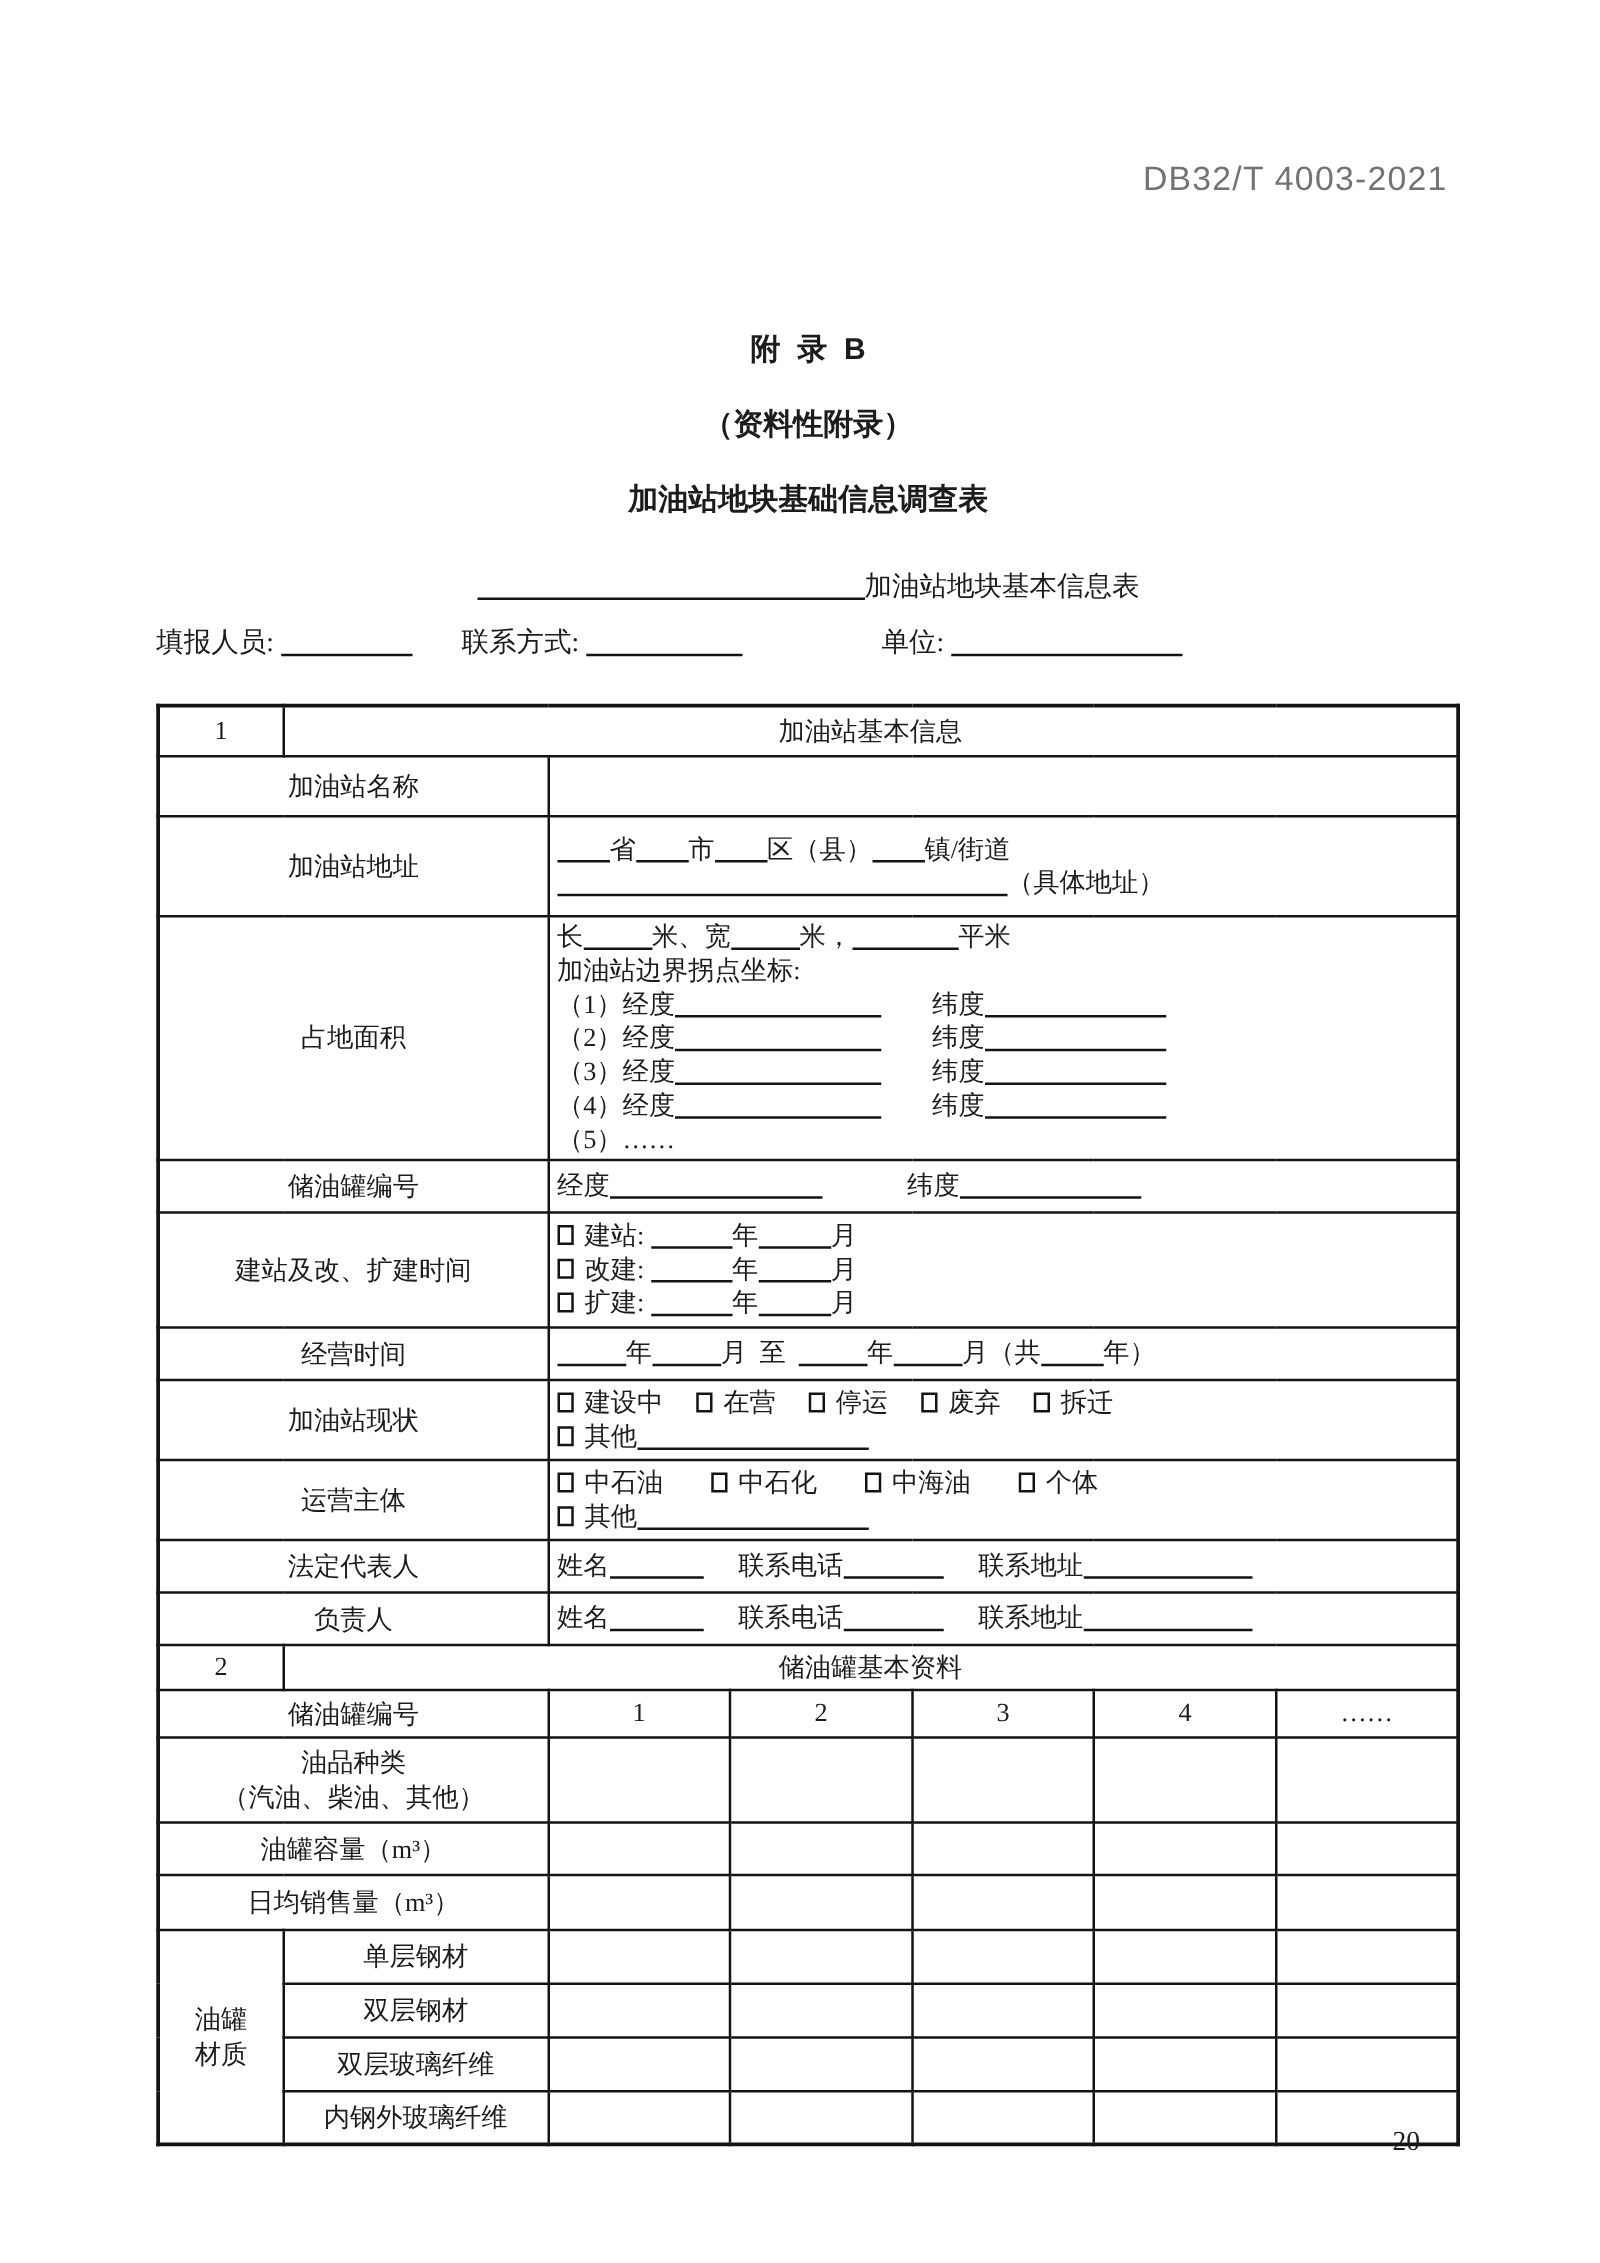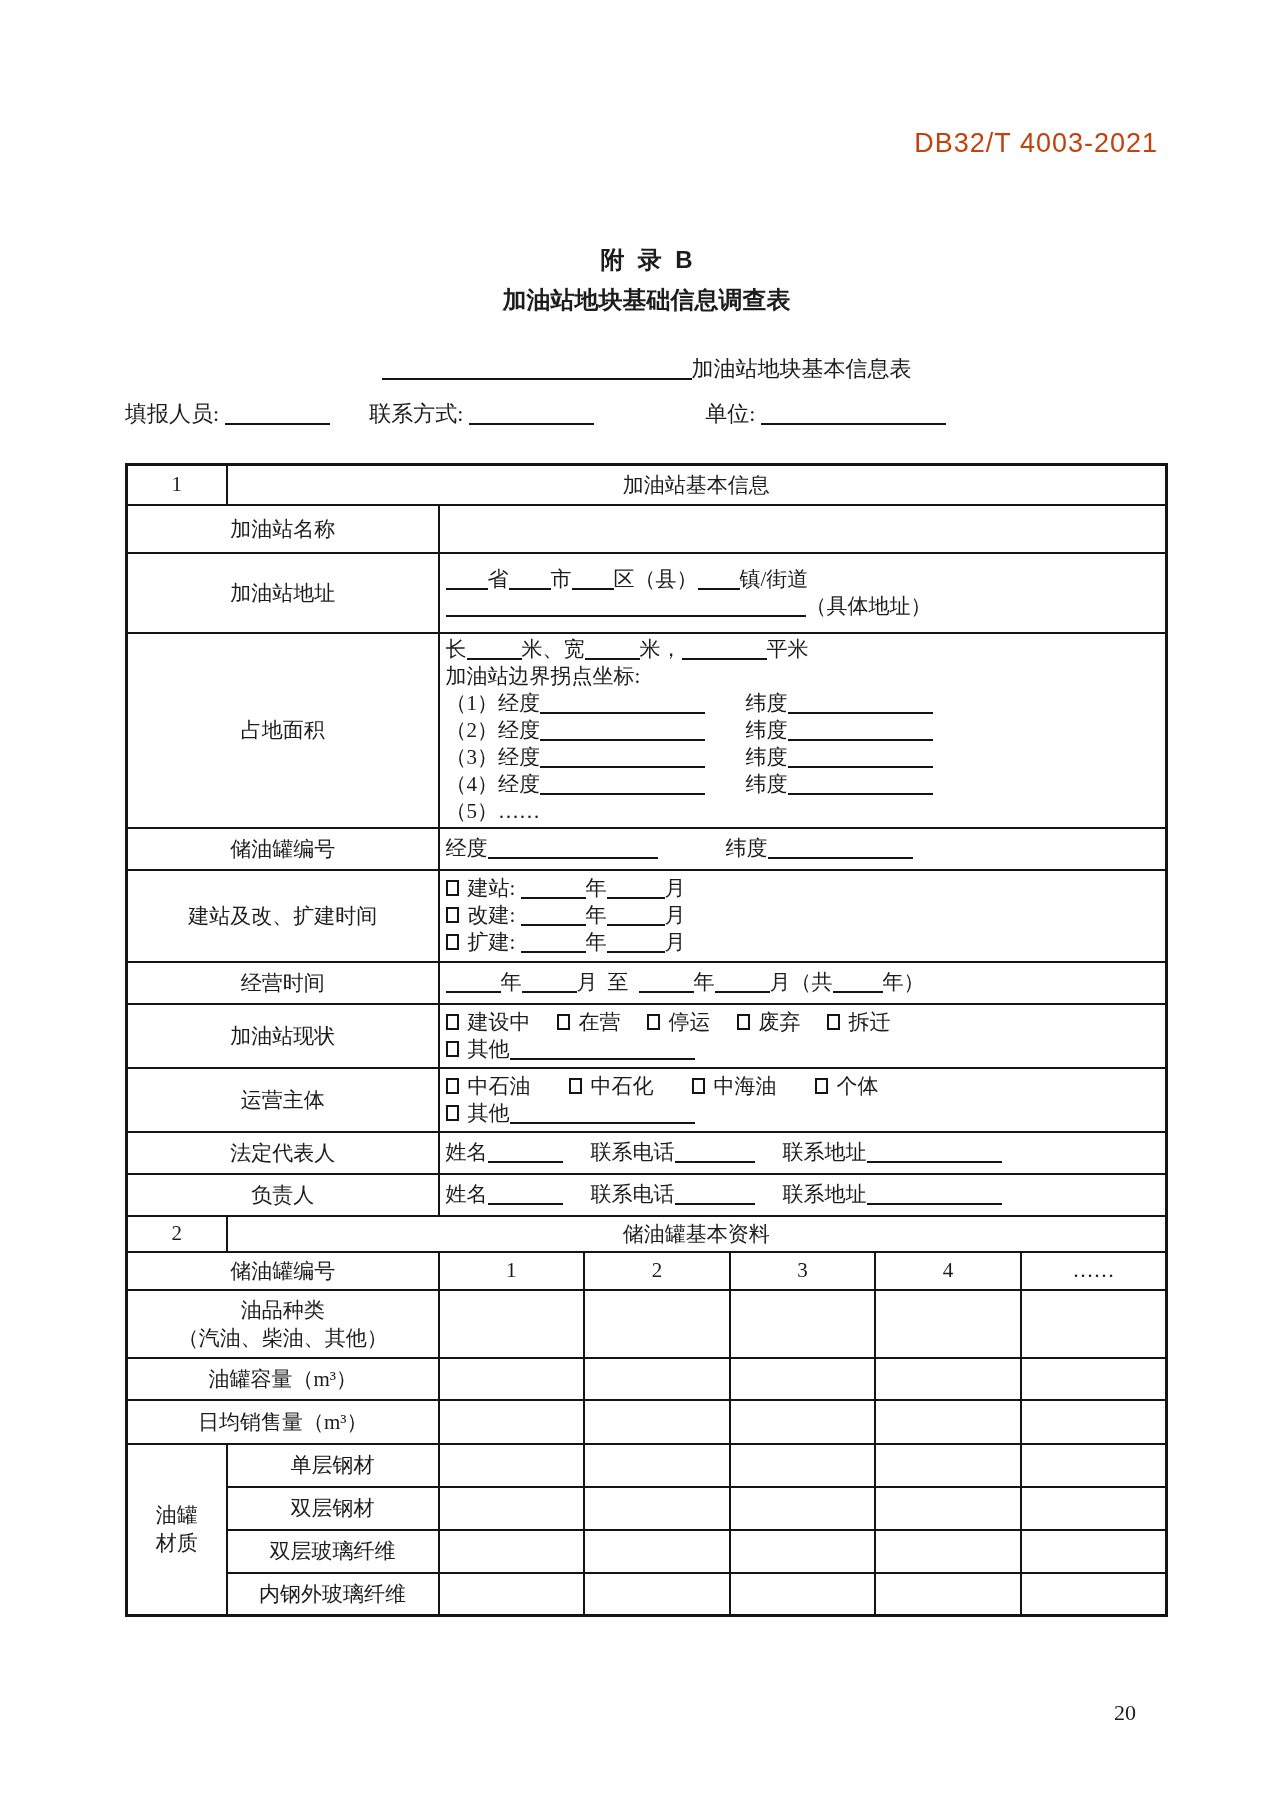--- a/index.html
+++ b/index.html
@@ -1,22 +1,22 @@
 <!DOCTYPE html>
 <html><head>
 <meta charset="utf-8">
 <style>
   * { margin:0; padding:0; box-sizing:border-box; }
   html, body { width:1280px; height:1810px; background:#ffffff; position:relative;
     font-family:"Liberation Serif","DejaVu Serif",serif; color:#1c1c1c; }
   .doc-number { position:absolute; top:128px; left:0; width:1158px; text-align:right;
-    font-family:"Liberation Sans","DejaVu Sans",sans-serif; font-size:27px; letter-spacing:1px; color:#c2410c; }
+    font-family:"Liberation Sans","DejaVu Sans",sans-serif; font-size:27px; letter-spacing:1px; color:#737373; }
   .content { position:absolute; left:125px; top:240px; width:1043px; }
   .titles { text-align:center; font-family:"Liberation Sans","DejaVu Sans",sans-serif; font-weight:bold; }
-  .title-line { font-size:24px; line-height:40px; white-space:pre; }
+  .title-line { font-size:24px; line-height:40px; white-space:pre;margin-top:20px; }
   .caption-line { margin-top:34px; font-size:22px; text-align:center; white-space:nowrap; }
   .meta-line { margin-top:15px; font-size:22px; white-space:nowrap; }
   .meta-group { display:inline-block;text-align:center; }
   .mr34 { margin-right:34px; } .mr106 { margin-right:106px; }
   .blank { display:inline-block; border-bottom:2px solid #141414; height:20px; vertical-align:-4px; }
   .w42{width:42px} .w48{width:48px} .w50{width:50px} .w55{width:55px} .w58{width:58px}
   .w65{width:65px} .w75{width:75px} .w80{width:80px} .w85{width:85px} .w105{width:105px}
   .w125{width:125px} .w135{width:135px} .w145{width:145px} .w165{width:165px} .w170{width:170px}
   .w185{width:185px} .w310{width:310px} .w360{width:360px}
   .main-table { margin-top:34px; width:1043px; border-collapse:collapse; table-layout:fixed;
@@ -35,20 +35,21 @@
 </style>
 </head>
 <body>
 
 <div class="doc-number">DB32/T 4003-2021</div>
 
 <div class="content">
 
   <div class="titles">
     <div class="title-line">附  录  B</div>
+    <div class="title-line">（资料性附录）</div>
     <div class="title-line">加油站地块基础信息调查表</div>
   </div>
 
   <div class="caption-line"><span class="blank w310"></span><span>加油站地块基本信息表</span></div>
 
   <div class="meta-line">
     <span class="meta-group mr34"><span>填报人员:</span> <span class="blank w105"></span></span>
     <span class="meta-group mr106"><span>联系方式:</span> <span class="blank w125"></span></span>
     <span class="meta-group"><span>单位:</span> <span class="blank w185"></span></span>
   </div>

